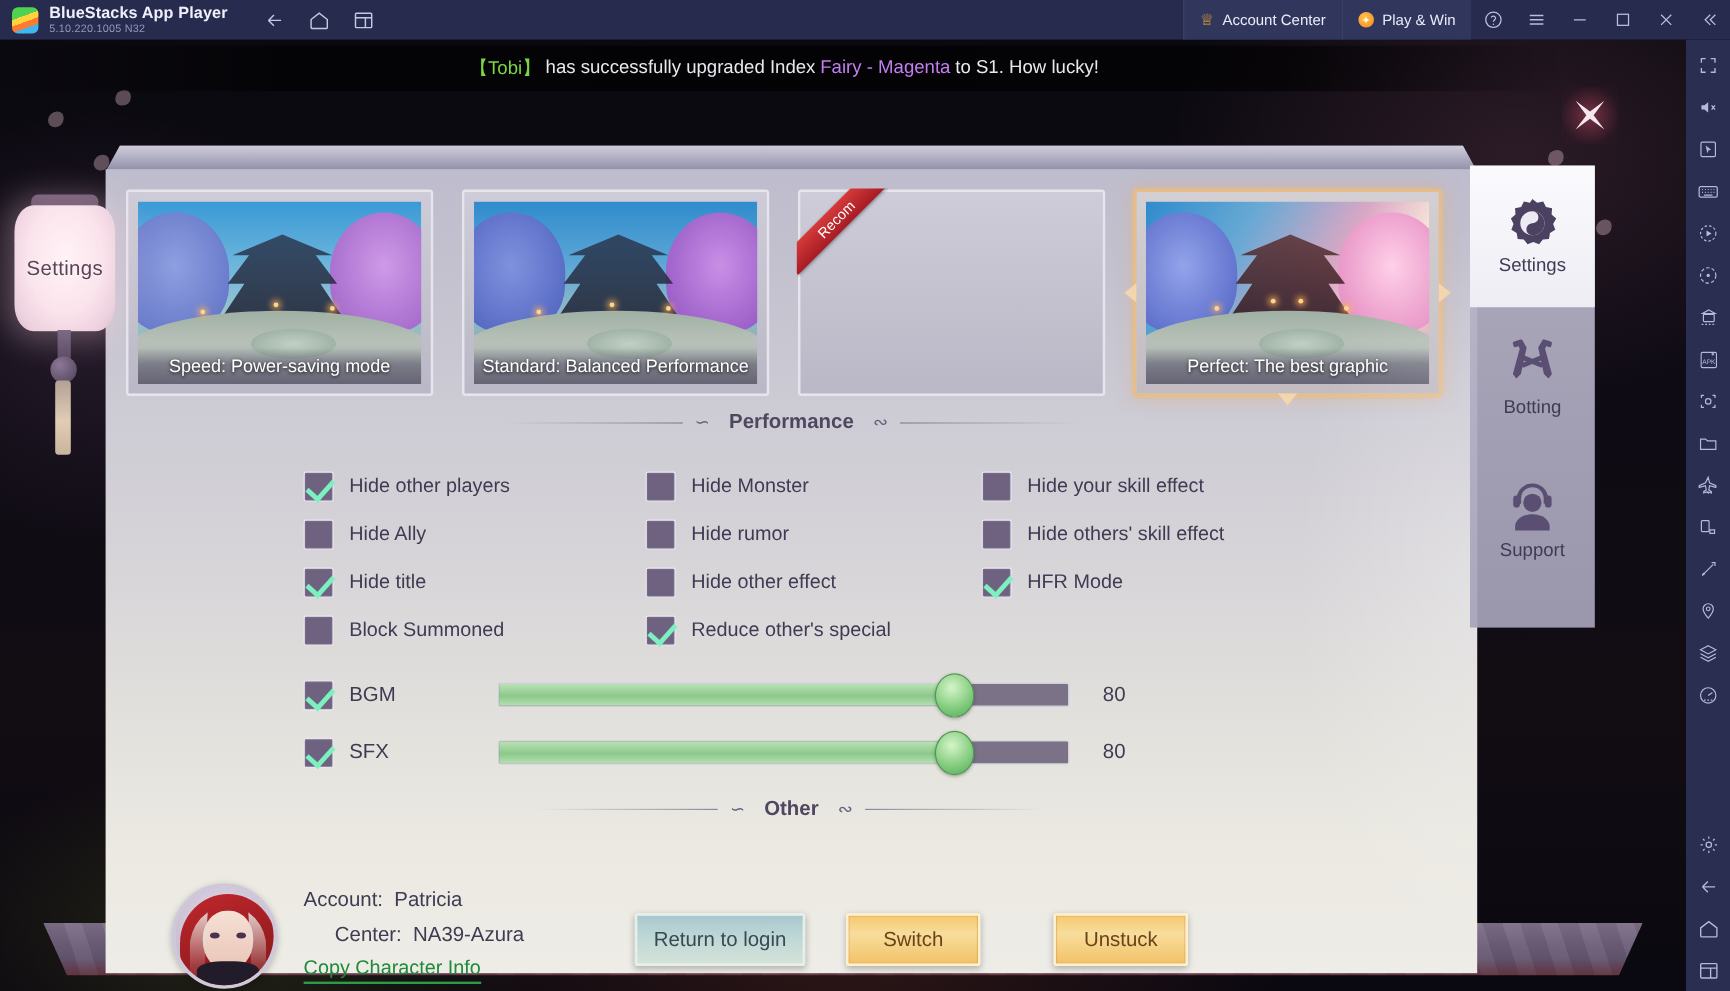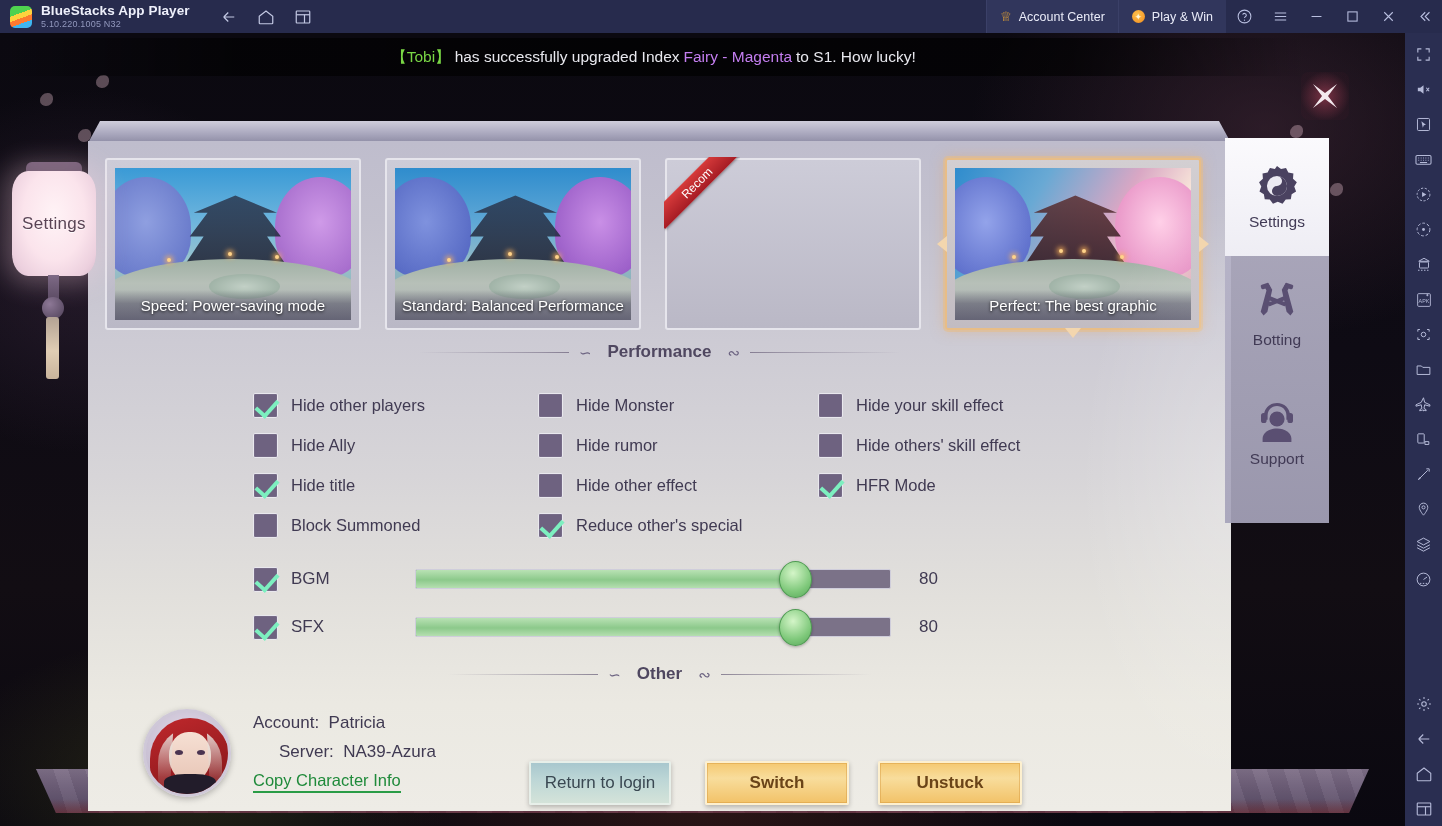--- a/index.html
+++ b/index.html
@@ -306,21 +306,21 @@
     margin-top: -18.5px; margin-left: -16.5px;
     border-radius: 50%;
     background: radial-gradient(circle at 42% 32%, #d4f5c8, #7ec87a 62%, #58a75a);
     border: 1px solid #4e9a52;
     box-shadow: 0 1px 3px rgba(0,0,0,.3);
     cursor: pointer;
   }
   .sval { font-size: 17px; color: #403a52; margin-left: 28px; }
 
   
-  #acct { position: absolute; left: 55px; top: 568px; display: flex; align-items: center; justify-content: flex-end; }
+  #acct { position: absolute; left: 55px; top: 595px; display: flex; align-items: center; justify-content: flex-end; }
   #avatar {
     width: 88px; height: 88px; border-radius: 50%;
     background: radial-gradient(circle at 50% 40%, #e9e2ee, #b9afc6);
     border: 3px solid #cfc8d8;
     position: relative; overflow: hidden; flex: none;
     box-shadow: 0 2px 6px rgba(0,0,0,.25);
   }
   #avatar .hood {
     position: absolute; left: 4px; top: 6px; width: 80px; height: 82px;
     background: linear-gradient(160deg,#c0282c,#7d1418);
@@ -364,26 +364,25 @@
     font-size: 17px; cursor: pointer; border-radius: 2px;
   }
   .btn.teal {
     width: 142px;
     background: linear-gradient(180deg,#a8c7ce 0%, #bcd6d6 40%, #d4e3d9 100%);
     border: 2px solid #e7efe9;
     color: #3a4852;
     box-shadow: 0 2px 5px rgba(0,0,0,.25);
   }
   .btn.gold {
-    width: 144px;
+    width: 112px;
     background: linear-gradient(180deg,#f5c971 0%, #f8dd9c 38%, #f2c268 100%);
     border: 2px solid #fdf0cf;
     color: #6a4418;
     box-shadow: 0 2px 5px rgba(0,0,0,.25), inset 0 0 0 1px rgba(212,150,60,.45);
-    font-weight: bold;
   }
 
   
   #rail {
     position: absolute; right: 76px; top: 105px; width: 104px; height: 385px;
     background: linear-gradient(180deg, rgba(186,183,203,.92), rgba(166,163,186,.92));
     z-index: 11;
   }
   .rail-item {
     position: relative; height: 118px;
@@ -614,21 +613,21 @@
               <i></i>
             </div>
           <div class="body"></div>
         </div>
         <div id="acct-text">
           <div class="acct-line">
             <span>Account:</span>
             &nbsp;<span>Patricia</span>
           </div>
           <div class="acct-line" style="padding-left:26px">
-            <span>Server:</span>
+            <span>Center:</span>
             &nbsp;<span>NA39-Azura</span>
           </div>
           <div id="copy-link">Copy Character Info</div>
         </div>
       </div>
 
       <div class="btn teal" style="left:441px">Return to login</div>
       <div class="btn gold" style="left:617px">Switch</div>
       <div class="btn gold" style="left:790px">Unstuck</div>
 

